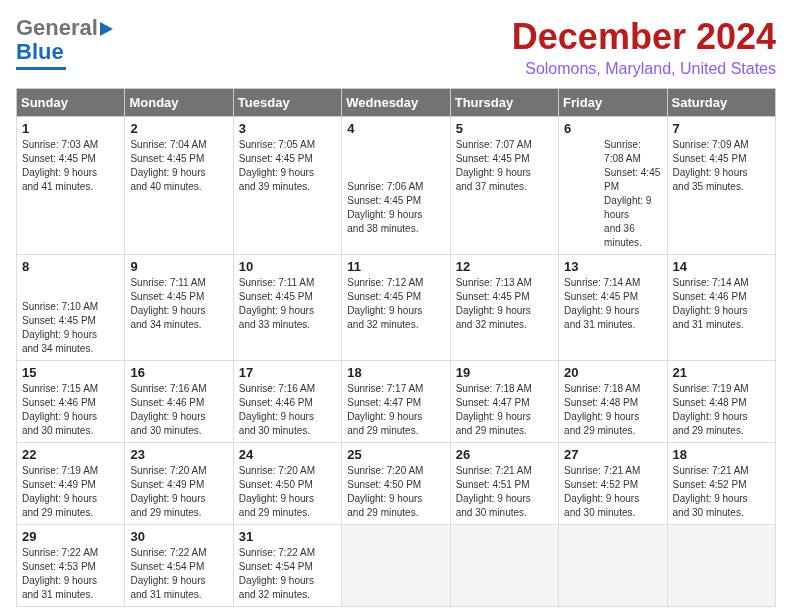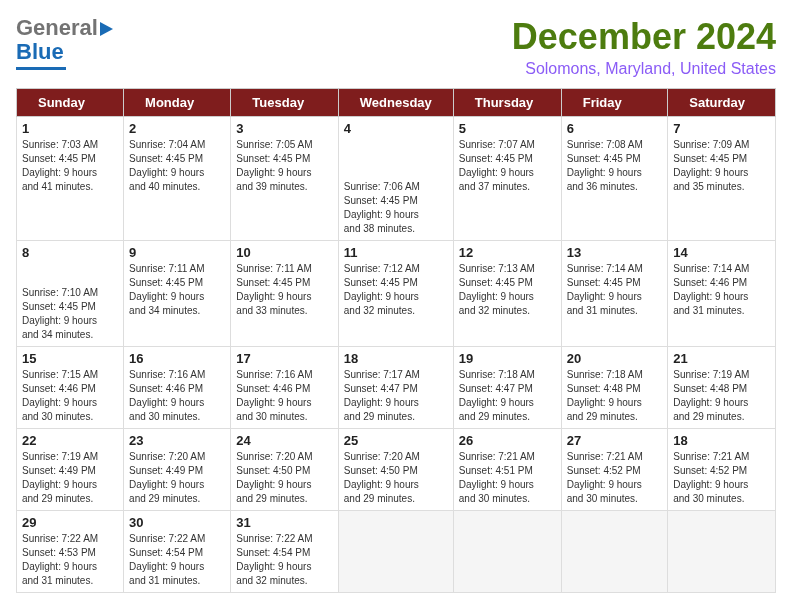--- a/index.html
+++ b/index.html
@@ -24,37 +24,37 @@
     .logo-row {
       display: flex;
       align-items: center;
     }
     .title-section {
       text-align: right;
     }
     .month-title {
       font-size: 36px;
       font-weight: bold;
-      color: #4d7c0f;
+      color: #b91c1c;
     }
     .location-title {
       font-size: 16px;
       color: #8b5cf6;
       margin-top: 2px;
     }
     .calendar {
       width: 100%;
       border-collapse: collapse;
     }
     .calendar th {
-      background: #7f1d1d;
+      background: #737373;
       color: #fff;
       font-size: 13px;
       font-weight: bold;
-      padding: 6px 21px;
+      padding: 6px 4px;
       text-align: left;
       border: 1px solid #ccc;
     }
     .calendar td {
       border: 1px solid #ddd;
       vertical-align: top;
       padding: 4px 5px;
       font-size: 10.5px;
       color: #333;
       width: calc(100% / 7);
@@ -140,21 +140,21 @@
         </td>
         <td>
           <span class="day-num">5</span>
           <div class="day-info" style="white-space: pre-line;">Sunrise: 7:07 AM
 Sunset: 4:45 PM
 Daylight: 9 hours
 and 37 minutes.</div>
         </td>
         <td>
           <span class="day-num">6</span>
-          <div class="day-info" style="white-space: pre-line;">Sunrise: 7:08 AM
+          <div class="day-info" style="white-space: pre-line; margin-left: 40px;">Sunrise: 7:08 AM
 Sunset: 4:45 PM
 Daylight: 9 hours
 and 36 minutes.</div>
         </td>
         <td>
           <span class="day-num">7</span>
           <div class="day-info" style="white-space: pre-line;">Sunrise: 7:09 AM
 Sunset: 4:45 PM
 Daylight: 9 hours
 and 35 minutes.</div>

